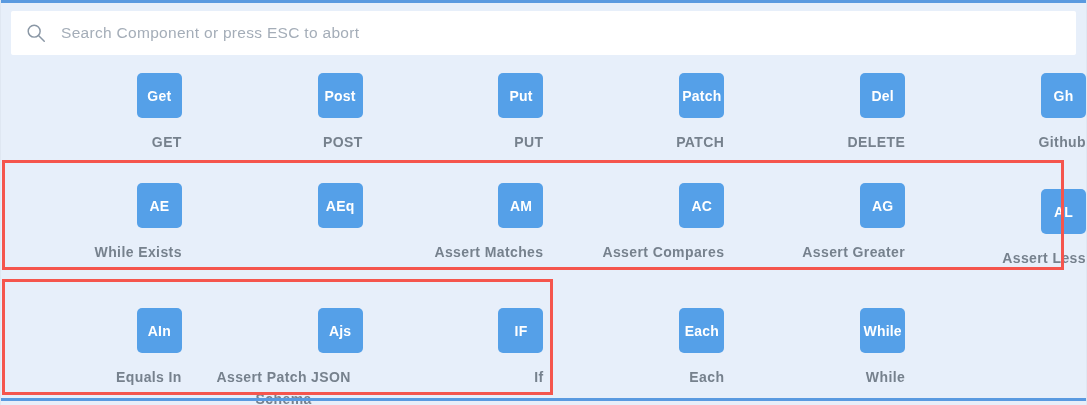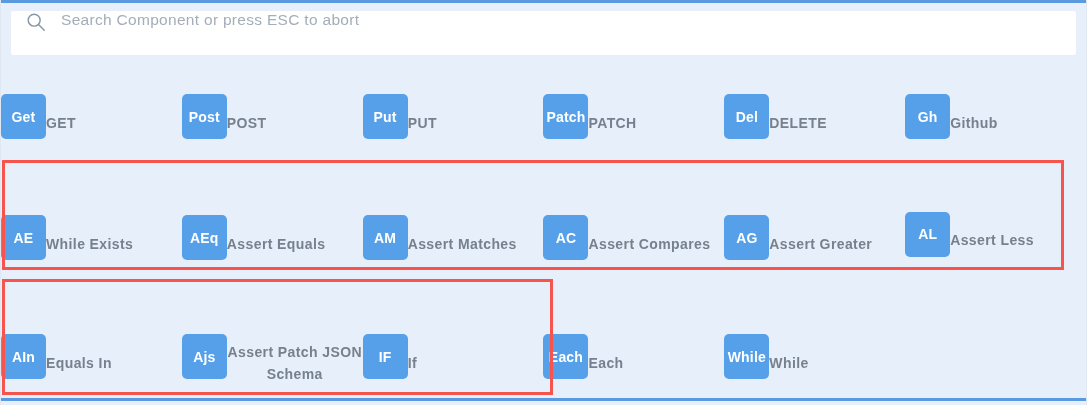--- a/index.html
+++ b/index.html
@@ -19,41 +19,41 @@
     border-left:1px solid #dfe7f2;
     border-right:1px solid #dfe7f2;
     overflow:hidden;
   }
   .frame-line{position:absolute;left:0;width:100%;height:3px;background:var(--frame-blue);}
   .frame-line.top{top:0;}
   .frame-line.bottom{top:398px;}
   .searchbar{
     position:absolute;left:10px;top:11px;right:10px;height:44px;
     background:#ffffff;border-radius:2px;
-    display:flex;align-items:flex-start;padding:0 14px;
+    display:flex;align-items:center;padding:0 14px;
   }
   .search-icon{flex:0 0 auto;width:22px;height:22px;margin-right:14px;color:#8a97a5;}
   .search-input{
     flex:1;border:none;outline:none;background:transparent;
     font-family:"Liberation Sans","DejaVu Sans",sans-serif;
     font-size:15.5px;color:#3a4552;letter-spacing:.3px;
   }
   .search-input::placeholder{color:#a4adb8;opacity:1;}
   .grid{
     position:absolute;left:0;top:58px;width:100%;
     display:grid;
     grid-template-columns:repeat(6,1fr);
     grid-template-rows:102px 119px 126px;
   }
   .cell{
-    display:flex;flex-direction:row;align-items:center;
+    display:flex;flex-direction:column;align-items:flex-end;
     cursor:pointer;
   }
   .cell.r1{padding-top:15px;}
-  .cell.r2{padding-top:36px;}
+  .cell.r2{padding-top:23px;}
   .cell.r3{padding-top:29px;}
   .tile{
     width:45px;height:45px;border-radius:5px;
     background:var(--tile-blue);
     display:flex;align-items:center;justify-content:center;
     color:#ffffff;font-weight:bold;font-size:14px;letter-spacing:.2px;
     flex:0 0 auto;
   }
   .label{
     margin-top:13px;
@@ -123,21 +123,20 @@
     <div class="cell r2">
       <div class="tile">
           <span>AE</span>
         </div>
       <div class="label">While Exists</div>
     </div>
     <div class="cell r2">
       <div class="tile">
           <span>AEq</span>
         </div>
-      <div class="label">Assert Equals</div>
     </div>
     <div class="cell r2">
       <div class="tile">
           <span>AM</span>
         </div>
       <div class="label">Assert Matches</div>
     </div>
     <div class="cell r2">
       <div class="tile">
           <span>AC</span>

